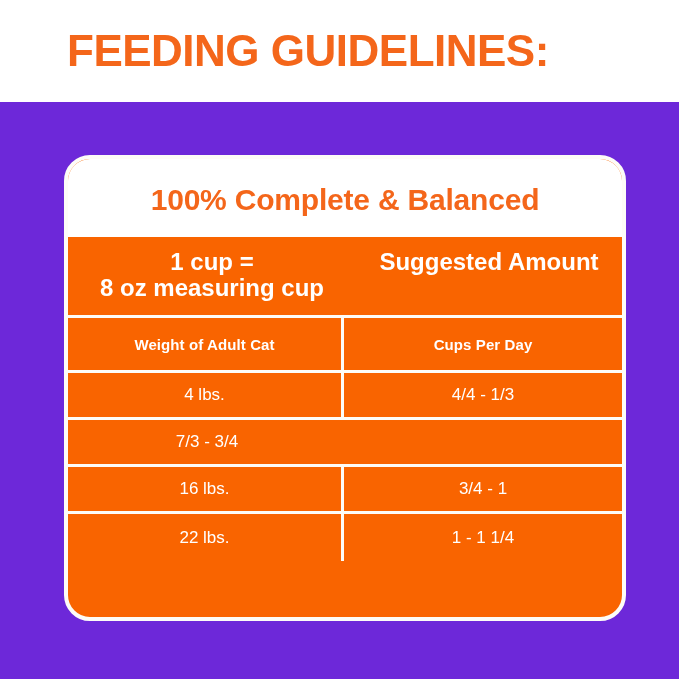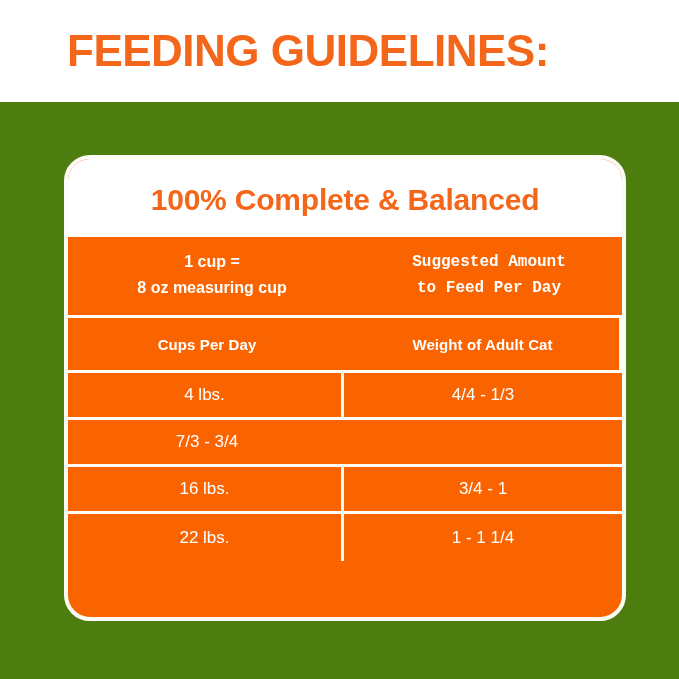--- a/index.html
+++ b/index.html
@@ -11,21 +11,21 @@
     width: 679px;
     height: 679px;
     overflow: hidden;
     font-family: "Liberation Sans", sans-serif;
     background: #f96400;
   }
   .page {
     position: relative;
     width: 679px;
     height: 679px;
-    background: #4d7c0f;
+    background: #6d28d9;
     box-sizing: border-box;
   }
 
   
   .header-band {
     position: absolute;
     left: 0;
     top: 0;
     width: 679px;
     height: 102px;
@@ -76,27 +76,27 @@
 
   
   .top-head {
     display: flex;
     background: #f96400;
   }
   .top-head .cell {
     padding: 12px 6px 14px 18px;
     text-align: center;
     color: #ffffff;
-    font-size: 16px;
+    font-size: 24px;
     line-height: 26px;
     font-weight: bold;
     box-sizing: border-box;
   }
   .top-head .cell.col1 { width: 276px; }
-  .top-head .cell.col2 { width: 278px; font-family: Liberation Mono, monospace; }
+  .top-head .cell.col2 { width: 278px; }
   .top-head .cell span { display: block; }
 
   
   .table {
     display: block;
   }
   .trow {
     display: flex;
     border-top: 3px solid #fdfcf7;
     box-sizing: border-box;
@@ -146,29 +146,28 @@
       <span class="card-title-line">100% Complete &amp; Balanced</span>
     </div>
 
     <div class="top-head">
       <div class="cell col1">
         <span>1 cup =</span>
         <span>8 oz measuring cup</span>
       </div>
       <div class="cell col2">
         <span>Suggested Amount</span>
-        <span>to Feed Per Day</span>
       </div>
     </div>
 
     <div class="table">
 
       <div class="trow subhead">
+        <div class="tcell col1">Weight of Adult Cat</div>
         <div class="tcell col2">Cups Per Day</div>
-        <div class="tcell col1">Weight of Adult Cat</div>
       </div>
 
       <div class="trow datarow">
         <div class="tcell col1">4 lbs.</div>
         <div class="tcell col2">4/4 - 1/3</div>
       </div>
 
 
       <div class="trow datarow">
         <div class="tcell col2">7/3 - 3/4</div>

